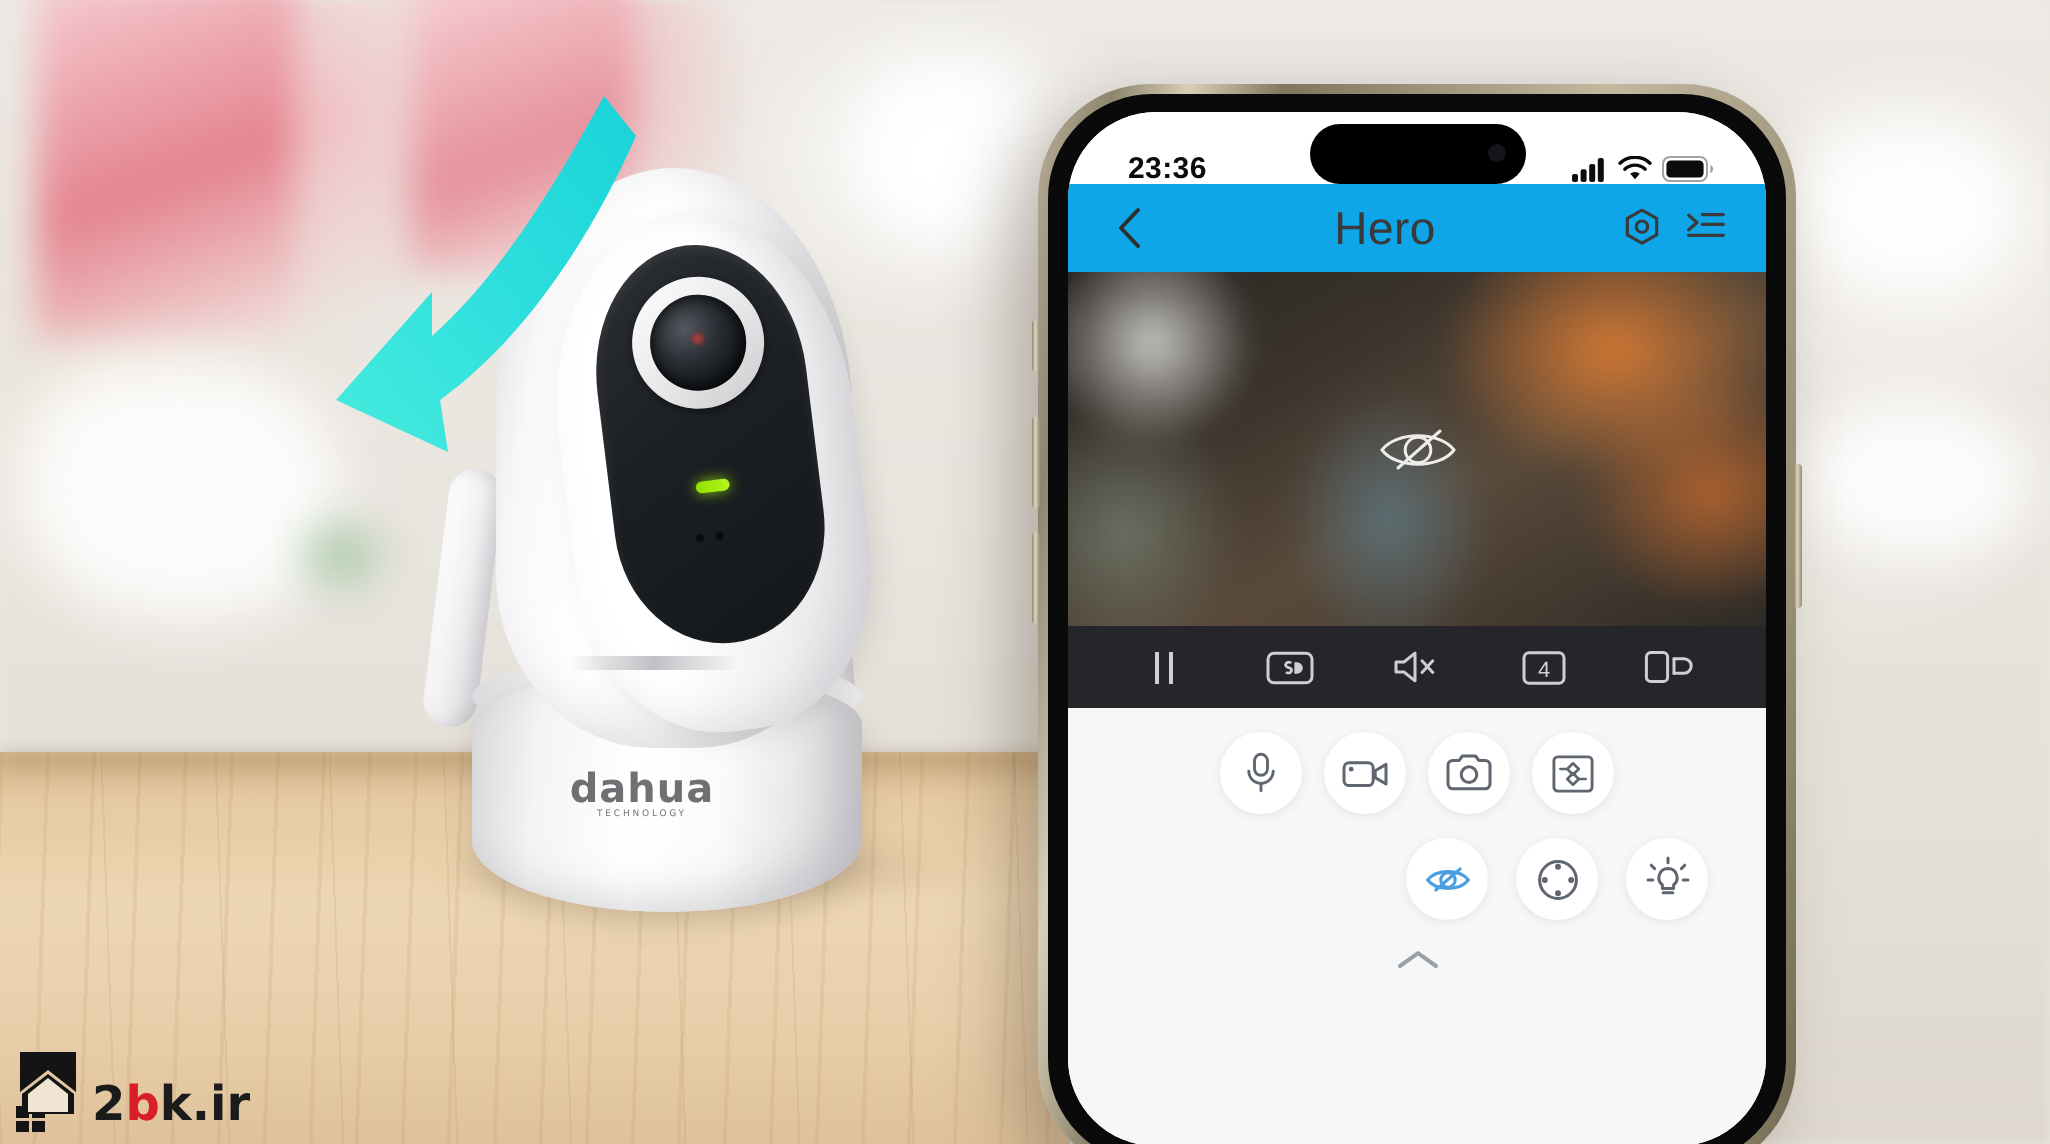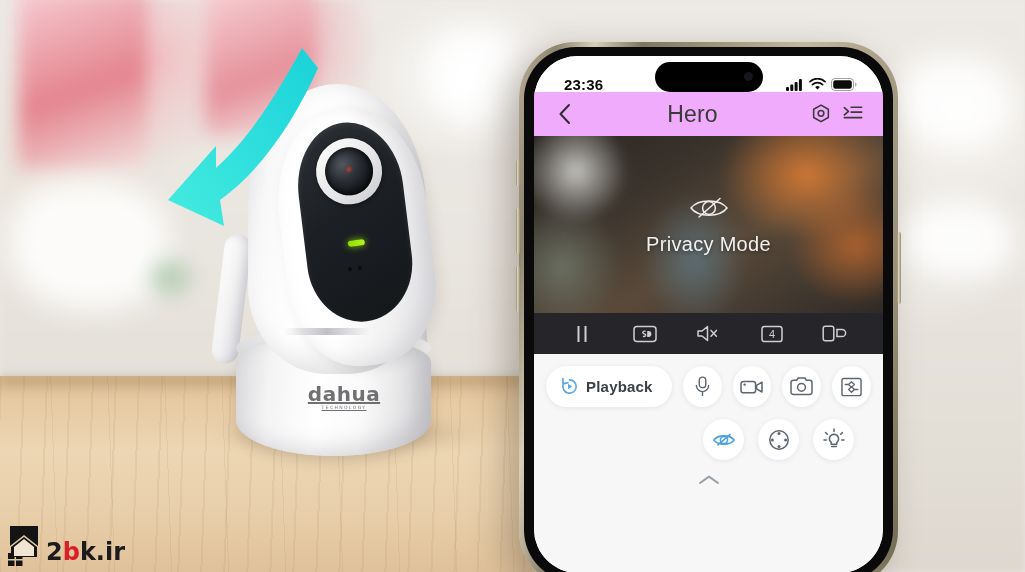--- a/index.html
+++ b/index.html
@@ -71,24 +71,24 @@
     background: linear-gradient(95deg, #d8d8da 0%, #f4f4f5 18%, #ffffff 42%, #fafafa 64%, #e3e3e5 86%, #cfcfd2 100%);
     border-radius: 50% / 22% 22% 30% 30%;
     box-shadow: inset -14px -6px 22px rgba(150,150,158,.35), 0 6px 14px rgba(90,75,60,.18);
   }
   .cam-base-top {
     position: absolute; left: 40px; top: 268px; width: 195px; height: 40px;
     background: linear-gradient(95deg, #dcdcde, #ffffff 45%, #e8e8ea);
     border-radius: 50%;
   }
   .cam-logo {
-    position: absolute; left: 93px; top: 322px; width: 110px; text-align: center;
+    position: absolute; left: 70px; top: 322px; width: 110px; text-align: center;
     font-family: "DejaVu Sans", sans-serif;
     font-size: 20px; font-weight: bold; letter-spacing: .5px;
-    color: #5a5a5e; opacity: .86; text-decoration: underline;
+    color: #5a5a5e; opacity: .86;
   }
   .cam-logo small { display:block; font-size: 4.5px; letter-spacing: 1.4px; font-weight: normal; margin-top: -1px; }
   .cam-body {
     position: absolute; left: 52px; top: 24px; width: 178px; height: 290px;
     background: linear-gradient(100deg, #e2e2e5 0%, #f8f8f9 16%, #ffffff 38%, #fdfdfd 58%, #ececed 78%, #d6d6da 100%);
     border-radius: 50% 50% 44% 44% / 42% 42% 30% 30%;
     box-shadow: inset -18px -10px 30px rgba(150,150,158,.30);
   }
   .cam-head {
     position: absolute; left: 34px; top: 22px; width: 148px; height: 260px;
@@ -187,21 +187,21 @@
     width: 108px; height: 30px; border-radius: 16px; background: #000;
   }
   .di-cam {
     position: absolute; right: 10px; top: 10px; width: 9px; height: 9px;
     border-radius: 50%; background: #14161c;
   }
 
   
   .navbar {
     height: 44px; display: flex; align-items: center; padding: 0 14px;
-    background: #f0abfc; color: #1f1f1f;
+    background: #0ea5e9; color: #1f1f1f;
   }
   .nav-title {
     flex: 1; text-align: center; font-size: 23px; color: #3a3a3a;
     font-weight: normal; letter-spacing: .2px;
   }
   .nav-icon { width: 32px; display: flex; align-items: center; justify-content: center; cursor: pointer; }
 
   
   .video {
     position: relative; height: 177px;
@@ -375,21 +375,20 @@
           </div>
         </div>
 
         <div class="video">
           <div class="video-overlay">
             <svg width="44" height="30" viewBox="0 0 44 30">
               <path d="M4 15 C 11 5.5, 33 5.5, 40 15 C 33 24.5, 11 24.5, 4 15 Z" fill="none" stroke="#efeceb" stroke-width="1.5"></path>
               <circle cx="22" cy="15" r="6.4" fill="none" stroke="#efeceb" stroke-width="1.5"></circle>
               <line x1="12" y1="24" x2="33" y2="5.5" stroke="#efeceb" stroke-width="1.5" stroke-linecap="round"></line>
             </svg>
-            <div class="privacy-label">Privacy Mode</div>
           </div>
         </div>
 
         <div class="ctrlstrip">
           <div class="cs-btn">
             <svg width="16" height="18" viewBox="0 0 16 18">
               <rect x="3.5" y="1" width="2" height="16" fill="#cfcfd2"></rect>
               <rect x="10.5" y="1" width="2" height="16" fill="#cfcfd2"></rect>
             </svg>
           </div>
@@ -418,28 +417,20 @@
               <rect x="1.2" y="2.2" width="10.6" height="14.6" rx="2.2" fill="none" stroke="#cfcfd2" stroke-width="1.5"></rect>
               <path d="M15 5.4 h5 a3.6 3.6 0 0 1 0 7.2 h-5" fill="none" stroke="#cfcfd2" stroke-width="1.5" stroke-linecap="round"></path>
               <line x1="15" y1="5.4" x2="15" y2="12.6" stroke="#cfcfd2" stroke-width="1.5" stroke-linecap="round"></line>
             </svg>
           </div>
         </div>
 
         <div class="panel">
 
           <div class="panel-row row1">
-            <div class="pill">
-              <svg width="19" height="19" viewBox="0 0 20 20">
-                <path d="M10 3 a7 7 0 1 1 -6.6 4.7" fill="none" stroke="#5aa9e6" stroke-width="1.8" stroke-linecap="round"></path>
-                <path d="M3 1.8 L3.2 7.2 L8.4 6" fill="none" stroke="#5aa9e6" stroke-width="1.8" stroke-linecap="round" stroke-linejoin="round"></path>
-                <path d="M8.4 7.2 L13 10 L8.4 12.8 Z" fill="#5aa9e6"></path>
-              </svg>
-              <span class="pill-label">Playback</span>
-            </div>
 
             <div class="circ">
               <svg width="19" height="21" viewBox="0 0 18 22">
                 <rect x="5.6" y="1.2" width="6.8" height="11" rx="3.4" fill="none" stroke="#5f666f" stroke-width="1.5"></rect>
                 <path d="M2.6 10 a6.4 6.4 0 0 0 12.8 0" fill="none" stroke="#5f666f" stroke-width="1.5" stroke-linecap="round"></path>
                 <line x1="9" y1="16.4" x2="9" y2="20.3" stroke="#5f666f" stroke-width="1.5" stroke-linecap="round"></line>
               </svg>
             </div>
 
             <div class="circ">

